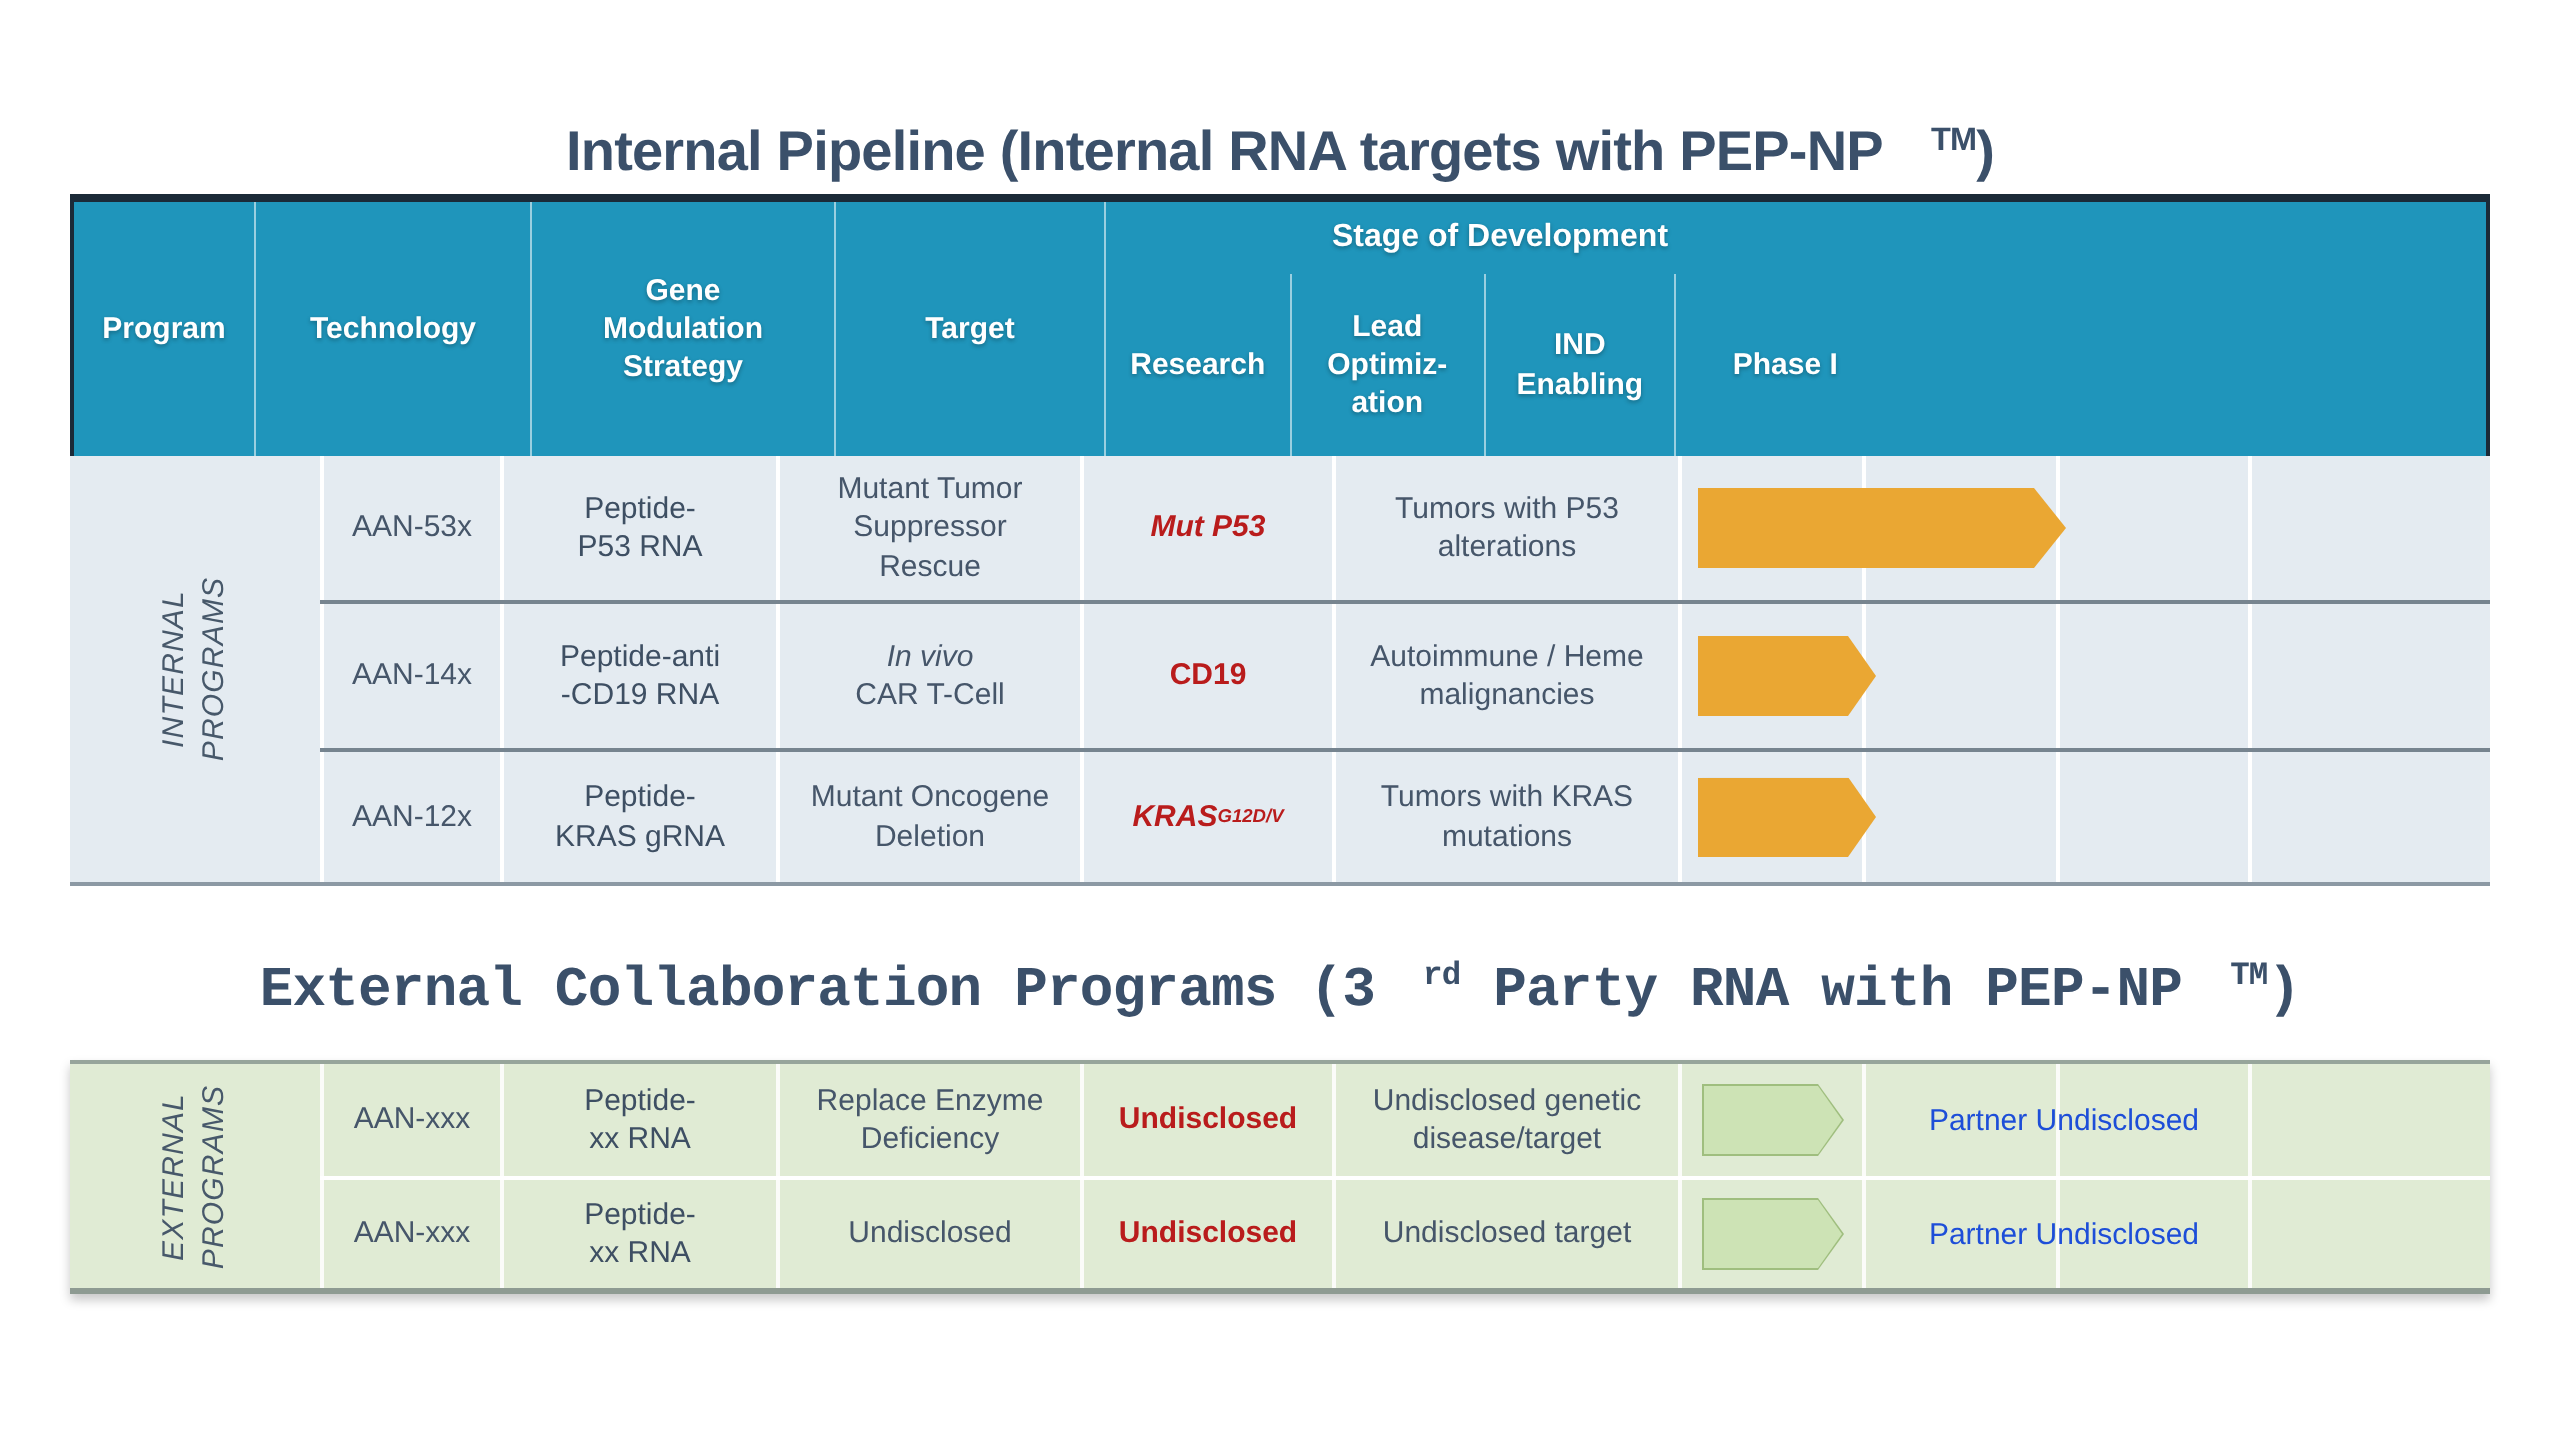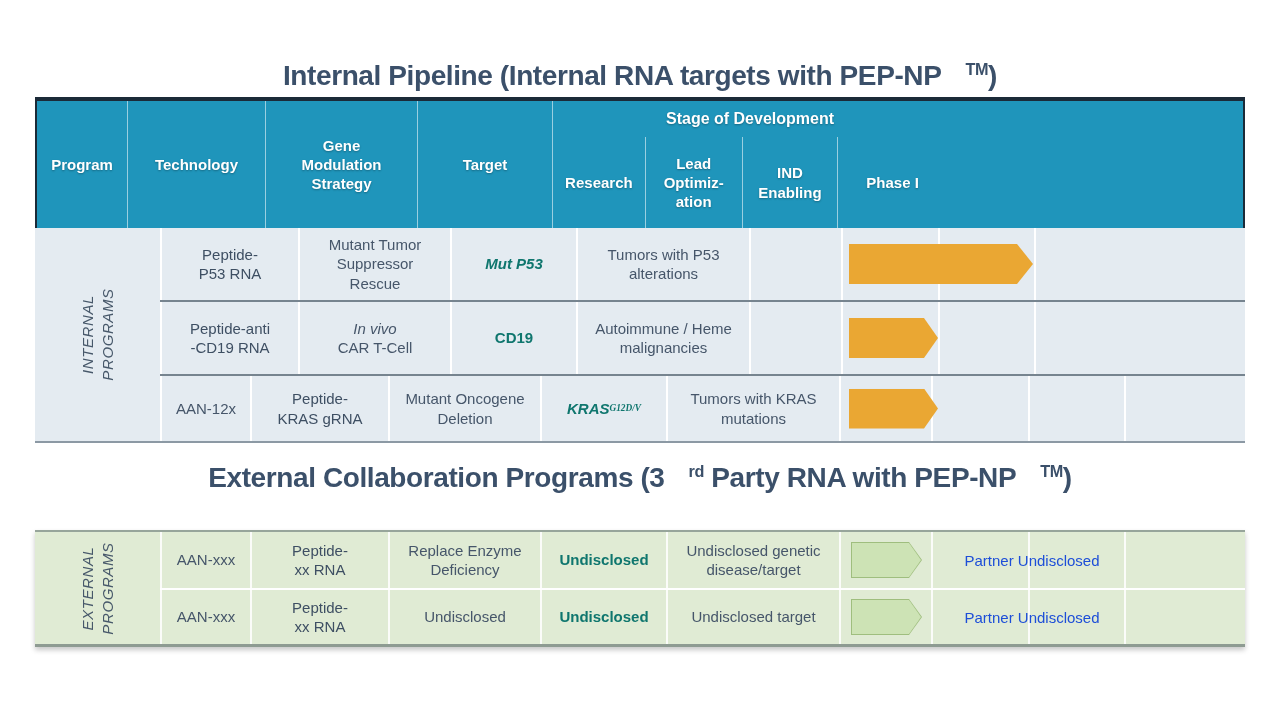--- a/index.html
+++ b/index.html
@@ -9,21 +9,21 @@
   }
   .slide{position:absolute;inset:0;}
 
   
   .sec-title{
     position:absolute;left:0;width:100%;text-align:center;
     font-weight:700;font-size:28px;letter-spacing:-0.4px;color:#3B506A;
   }
   .sec-title sup{font-size:58%;font-weight:700;margin-left:24px;}
   #title-internal{top:60px;}
-  #title-external{top:462px;}
+  #title-external{top:478px;font-family:Liberation Mono, monospace;}
 
   
   .ptable{position:absolute;left:35px;width:1210px;box-sizing:border-box;}
   .cell,.hcell,.scell{box-sizing:border-box;display:flex;align-items:center;justify-content:center;
     text-align:center;white-space:pre-line;line-height:1.28;}
 
   
   #internal-table{top:97px;}
   .ihead{
     display:flex;height:131px;background:#1F95BB;
@@ -57,23 +57,23 @@
   }
   .rows{width:1085px;}
   .irow{display:flex;position:relative;}
   .irow + .irow{border-top:2px solid #76848F;}
   .cell{font-size:15px;color:#46566A;border-left:2px solid #ffffff;}
   .c-prog{width:90px;border-left:2px solid #ffffff;}
   .c-tech{width:138px;font-weight:400;color:#3E4F63;}
   .c-strat{width:152px;flex-direction:column;}
   .c-strat .it{display:block;font-style:italic;}
   .c-strat .tx{display:block;white-space:pre-line;}
-  .c-target{width:126px;font-weight:700;color:#0f766e;}
+  .c-target{width:126px;font-weight:700;color:#b91c1c;}
   .c-target.bi{font-style:italic;}
-  .c-target sup{font-size:62%;font-family:Liberation Serif, serif;}
+  .c-target sup{font-size:62%;}
   .c-disease{width:173px;}
   .c-research{width:92px;}
   .c-lead{width:97px;}
   .c-ind{width:96px;}
   .c-phase{width:112px;}
 
   
   .arrow{
     position:absolute;top:50%;transform:translateY(-50%);height:40px;
     background:#EAA733;
@@ -139,20 +139,21 @@
     </div>
 
     <div class="ibody">
       <div class="groupcell">
         <div class="vlabel">INTERNAL
 PROGRAMS</div>
       </div>
       <div class="rows">
 
         <div class="irow" style="height:72px">
+          <div class="cell c-prog">AAN-53x</div>
           <div class="cell c-tech">Peptide-
 P53 RNA</div>
           <div class="cell c-strat">
             <span class="it"></span>
             <span class="tx">Mutant Tumor
 Suppressor
 Rescue</span>
           </div>
           <div class="cell c-target bi">
             <span>Mut P53</span><sup></sup>
@@ -160,20 +161,21 @@
           <div class="cell c-disease">Tumors with P53
 alterations</div>
           <div class="cell c-research"></div>
           <div class="cell c-lead"></div>
           <div class="cell c-ind"></div>
           <div class="cell c-phase"></div>
           <div class="arrow arrow-long"></div>
         </div>
 
         <div class="irow" style="height:72px">
+          <div class="cell c-prog">AAN-14x</div>
           <div class="cell c-tech">Peptide-anti
 -CD19 RNA</div>
           <div class="cell c-strat">
             <span class="it">In vivo</span>
             <span class="tx">CAR T-Cell</span>
           </div>
           <div class="cell c-target">
             <span>CD19</span><sup></sup>
           </div>
           <div class="cell c-disease">Autoimmune / Heme

